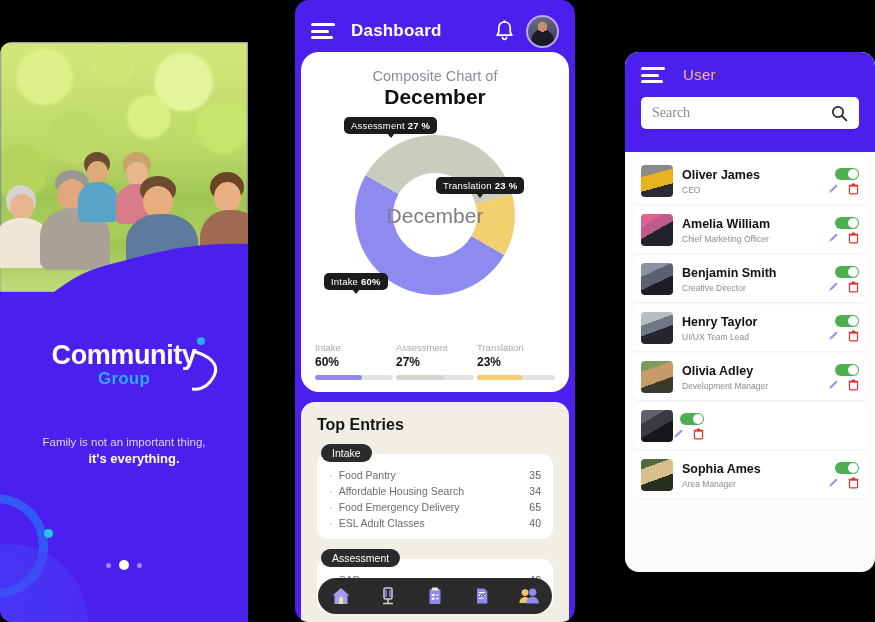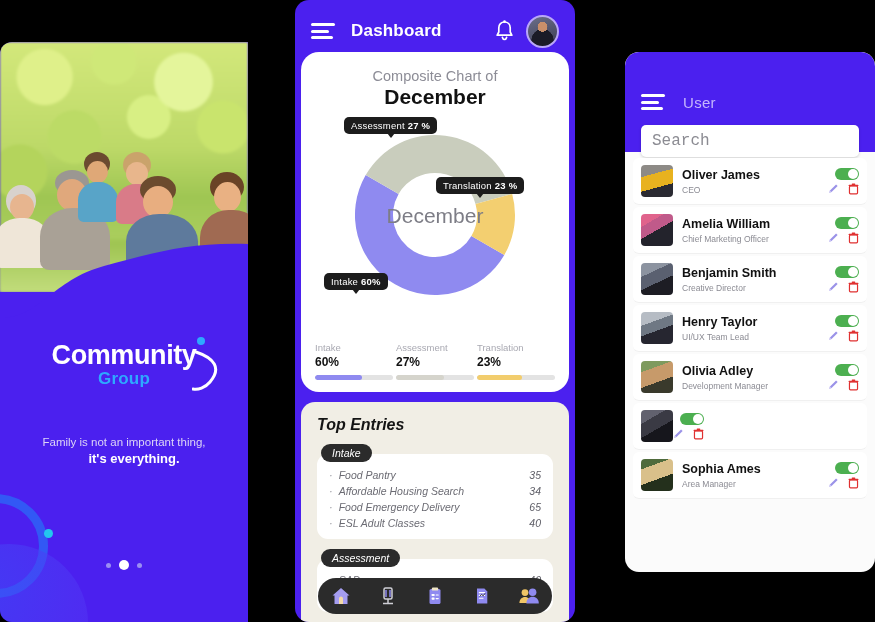--- a/index.html
+++ b/index.html
@@ -111,21 +111,20 @@
   .stat{ width:78px; }
   .stat-label{ font-size:9.5px; color:#a9a9b2; }
   .stat-val{ font-size:12px; font-weight:bold; color:#111; margin-top:2px; }
   .stat-bar{ margin-top:6px; height:5px; border-radius:3px; background:#e3e3e3; overflow:hidden; }
   .stat-bar span{ display:block; height:100%; border-radius:3px; }
 
   #entries-card{
     position:absolute; left:6px; top:402px; width:268px; height:220px;
     background:#f1eee5; border-radius:14px 14px 0 0; padding:14px 16px 0;
     overflow:hidden;
-    font-style:italic;
   }
   #entries-title{ font-size:16px; font-weight:bold; color:#141414; }
   .group-chip{ display:inline-block; background:#2b2b2b; color:#fff;
      font-size:10.5px; padding:3px 11px; border-radius:11px; margin:10px 0 0 4px;
      position:relative; z-index:3; }
   .group-box{ background:#fff; border-radius:11px; margin-top:-8px;
      padding:13px 12px 8px; }
   .entry-row{ display:flex; align-items:center; font-size:10.5px;
      color:#6b6b73; padding:2px 0; }
   .entry-bullet{ color:#9a9aa2; margin-right:6px; font-size:11px; line-height:1; }
@@ -140,27 +139,27 @@
   .nav-item{ width:26px; height:26px; display:flex; align-items:center;
      justify-content:center; cursor:pointer; }
 
   
   #right-panel{
     position:absolute; left:625px; top:52px; width:250px; height:520px;
     background:#fbfbfb; border-radius:14px; overflow:hidden;
   }
   #right-header{ height:100px; background:#4b20ef; border-radius:14px 14px 0 0;
      padding:14px 16px 0; position:relative; }
-  #right-header-top{ display:flex; align-items:flex-start; color:#c4b5fd;margin-top:28px; }
+  #right-header-top{ display:flex; align-items:flex-end; color:#fdba74; }
   #right-title{ font-size:15px; margin-left:18px; letter-spacing:.3px; }
   #search-box{ margin-top:14px; height:32px; background:#fff; border-radius:5px;
      display:flex; align-items:center; padding:0 11px;
      box-shadow:0 1px 3px rgba(0,0,0,.18); }
-  #search-input{ flex:1; border:none; outline:none; font-size:16px; color:#333;
-     font-family:Liberation Mono, monospace; background:transparent; }
+  #search-input{ flex:1; border:none; outline:none; font-size:14px; color:#333;
+     font-family:Liberation Serif, serif; background:transparent; }
   #search-input::placeholder{ color:#8b8b92; }
 
   #user-list{ padding:6px 8px 0; }
   .user-row{ display:flex; align-items:center; background:#fff; border-radius:6px;
      padding:7px 8px; margin-bottom:2px; position:relative;
      border-bottom:1px solid #f0f0f0; }
   .user-avatar{ width:32px; height:32px; border-radius:4px; flex:none;
      overflow:hidden; }
   .user-info{ margin-left:9px; flex:1; min-width:0; }
   .user-name{ font-size:12.5px; font-weight:bold; color:#111; line-height:1.2; }

